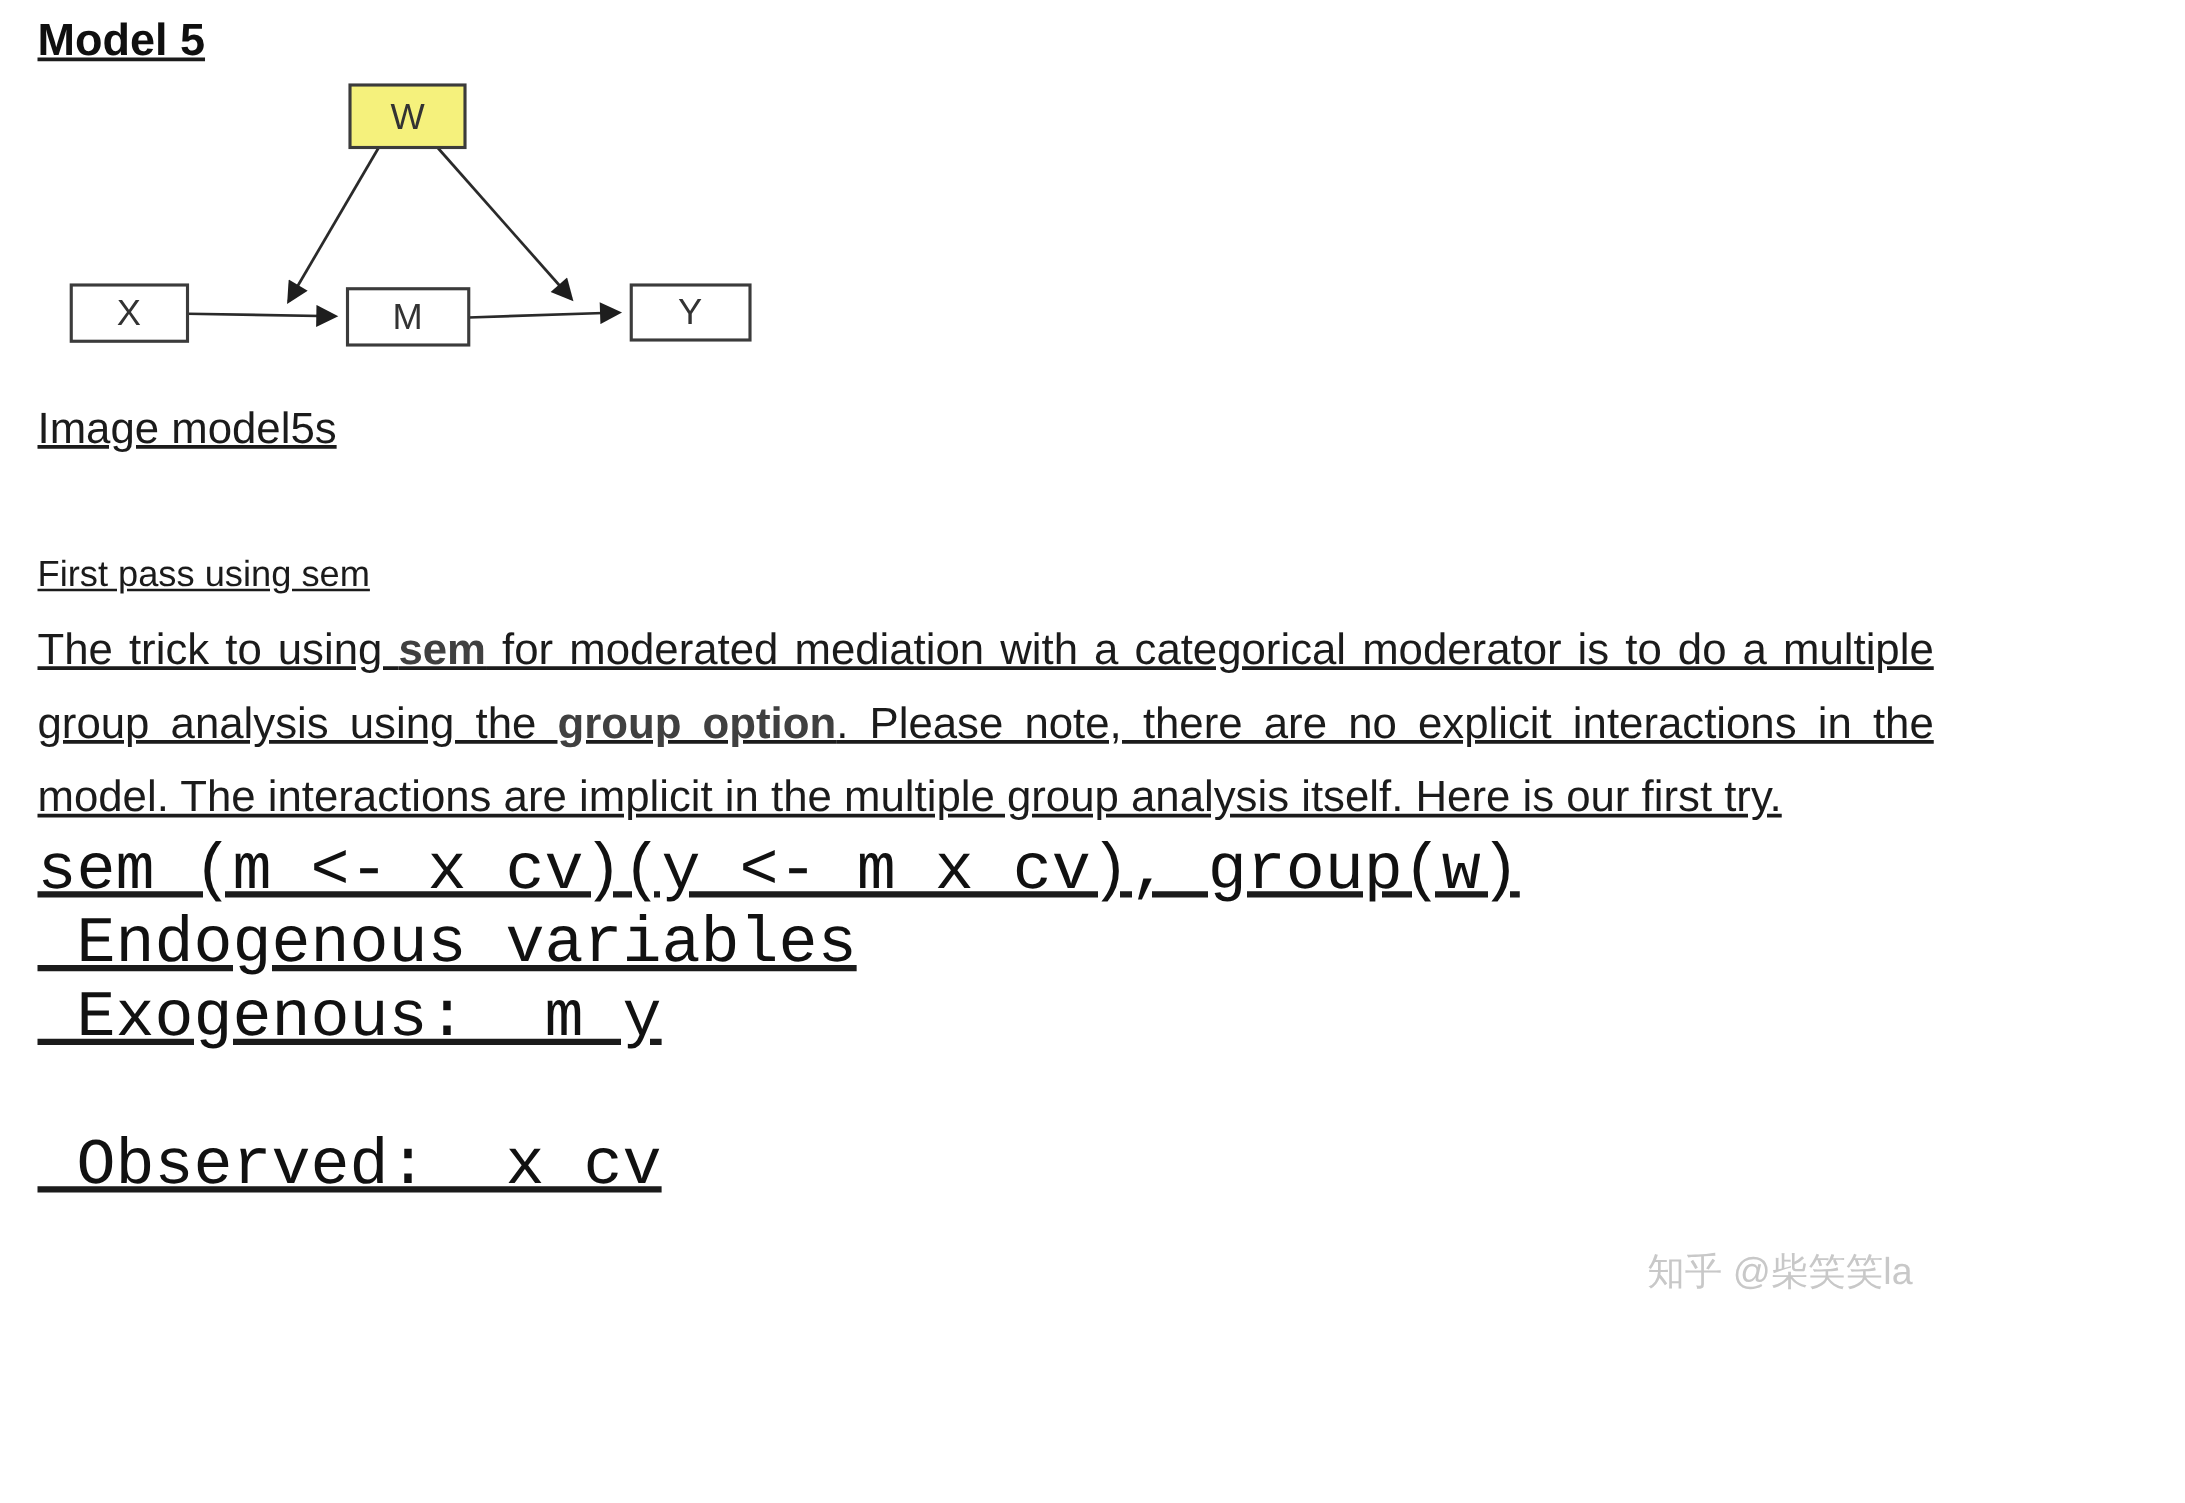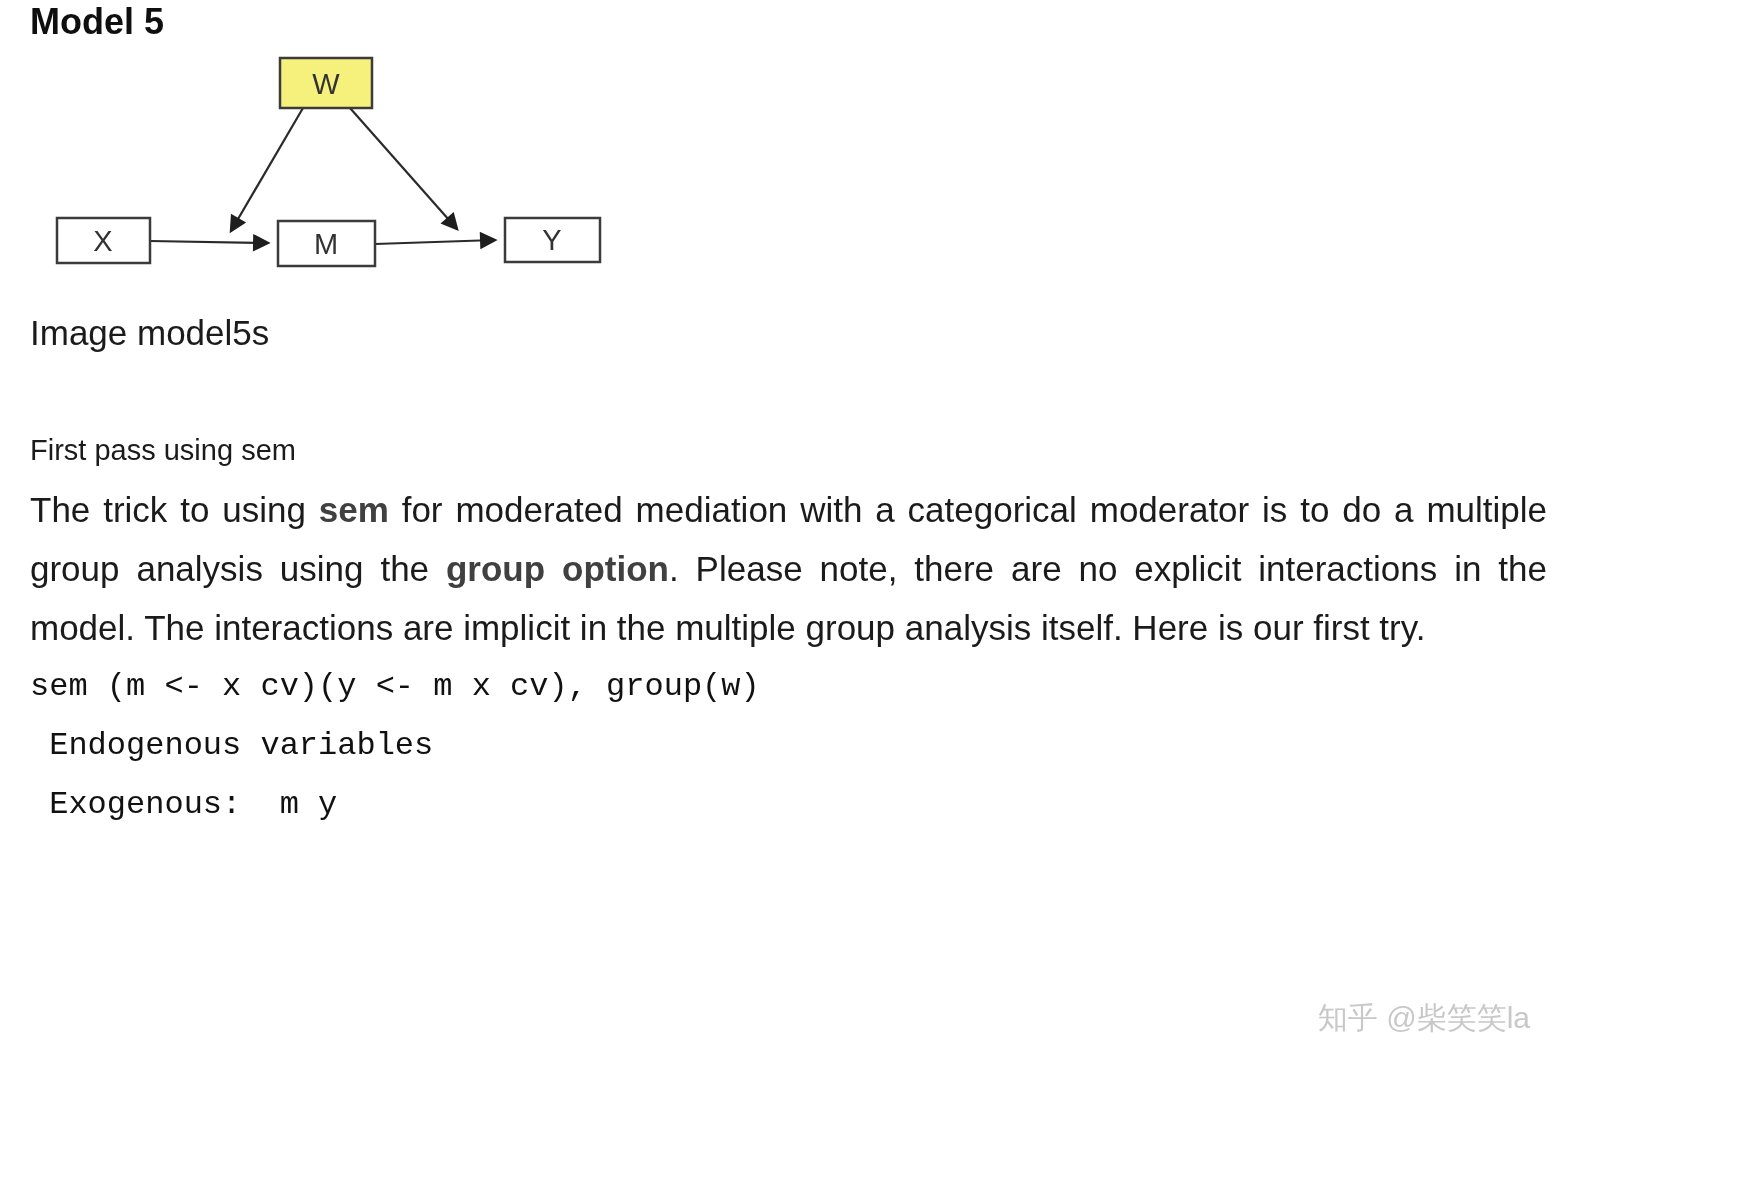--- a/index.html
+++ b/index.html
@@ -10,20 +10,22 @@
     position: relative;
     overflow: hidden;
     font-family: "Liberation Sans", sans-serif;
     color: #1b1b1b;
   }
   .content {
     position: absolute;
     left: 30px;
     top: 0;
     width: 1517px;
+    padding-top: 10px;
+    text-decoration: underline;
   }
   .title {
     font-size: 36px;
     line-height: 44px;
     font-weight: 700;
     color: #0f0f0f;
   }
   .diagram {
     margin-top: 6px;
     width: 592px;
@@ -52,21 +54,21 @@
   .paragraph {
     font-size: 35px;
     line-height: 59px;
     text-align: justify;
     color: #1b1b1b;
   }
   .paragraph .bold { font-weight: 700; color: #404040; }
   .code { margin-top: 0; }
   .code-line {
     font-family: "Liberation Mono", "DejaVu Sans Mono", monospace;
-    font-size: 32px;
+    font-size: 52px;
     line-height: 59px;
     min-height: 59px;
     white-space: pre;
     color: #111111;
   }
   .watermark {
     position: absolute;
     right: 218px;
     top: 988px;
     font-size: 30px;
@@ -112,17 +114,18 @@
 
   <div class="subtitle">First pass using sem</div>
 
   <p class="paragraph"><span>The trick to using </span><span class="bold">sem</span><span> for moderated mediation with a categorical moderator is to do a multiple group analysis using the </span><span class="bold">group option</span><span>. Please note, there are no explicit interactions in the model. The interactions are implicit in the multiple group analysis itself. Here is our first try.</span></p>
 
   <div class="code">
     <div class="code-line">sem (m &lt;- x cv)(y &lt;- m x cv), group(w)</div>
     <div class="code-line"> Endogenous variables</div>
     <div class="code-line"> Exogenous:  m y</div>
     <div class="code-line"></div>
+    <div class="code-line"> Observed:  x cv</div>
   </div>
 
 </div>
 
 <div class="watermark">知乎 @柴笑笑la</div>
 
 </body></html>

